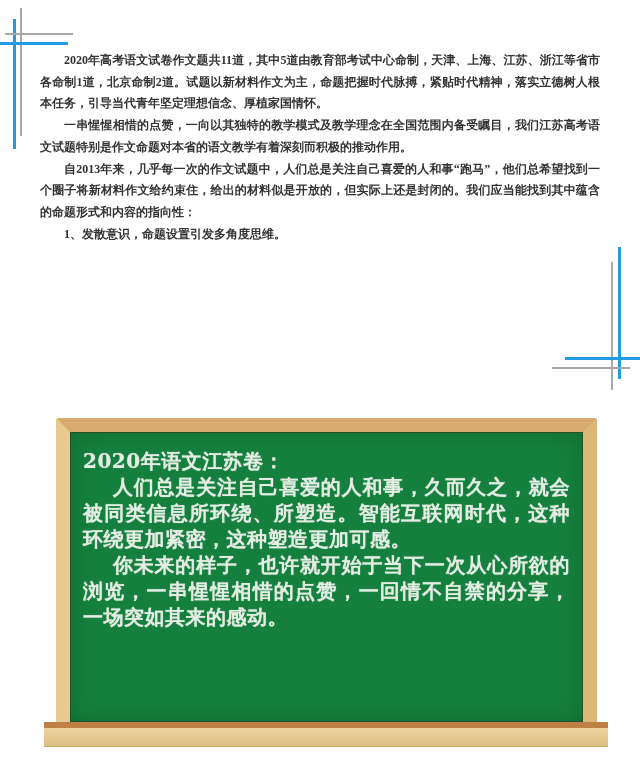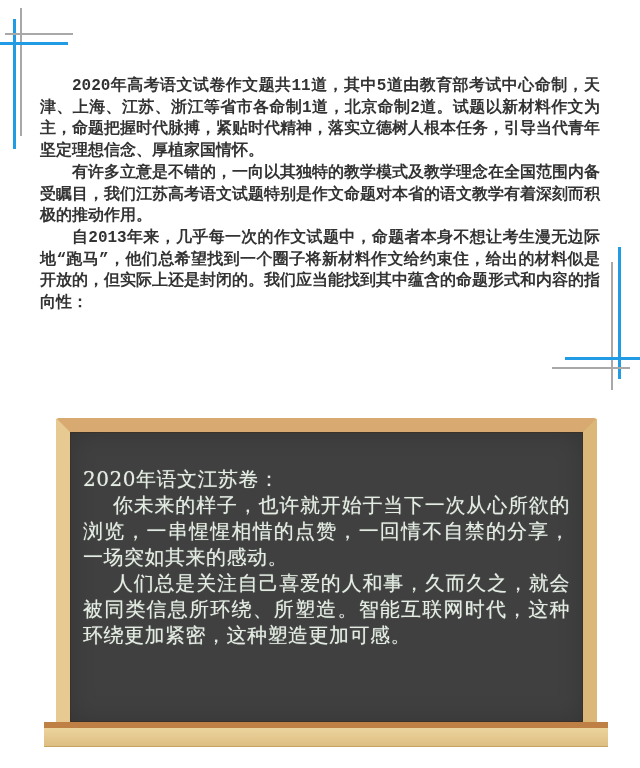--- a/index.html
+++ b/index.html
@@ -22,25 +22,25 @@
   .tl-blue-h { left: 0px;  top: 42px;  width: 68px; height: 3px; }
 
   .mr-blue-v { left: 618px; top: 247px; width: 3px; height: 132px; }
   .mr-gray-v { left: 611px; top: 262px; width: 2px; height: 128px; }
   .mr-blue-h { left: 565px; top: 357px; width: 75px; height: 3px; }
   .mr-gray-h { left: 552px; top: 367px; width: 78px; height: 2px; }
 
   
   .article {
     position: absolute;
-    left: 40px; top: 76px; width: 560px;
+    left: 40px; top: 50px; width: 560px;
     color: #333333;
-    font-family: Liberation Mono, monospace;
+    font-family: Liberation Serif, serif;
     font-weight: 700;
-    font-size: 16px;
+    font-size: 12px;
     line-height: 21.7px;
     text-align: justify;
     text-justify: inter-ideograph;
   }
   .article p { margin: 0; text-indent: 2em; }
 
   
   .blackboard { position: absolute; left: 44px; top: 418px; width: 564px; height: 329px; }
 
   .board-frame {
@@ -49,25 +49,26 @@
     box-sizing: border-box;
     border: 14px solid #e2c288;
     border-top-color: #d8aa71;
     border-left-color: #e7c992;
     border-right-color: #dcb77a;
     border-bottom: none;
     border-radius: 3px 3px 0 0;
   }
   .board-surface {
     width: 100%; height: 100%;
-    background: #404040;
+    background: #15803d;
     box-shadow: inset 0 0 0 1px rgba(60,40,20,0.45), inset 0 0 26px rgba(0,0,0,0.18);
     box-sizing: border-box;
-    padding: 34px 13px 0 13px;
+    padding: 16px 13px 0 13px;
     overflow: hidden;
+    font-weight: bold;
   }
   .chalk {
     color: #e4ede4;
     font-family: "DejaVu Serif", serif;
     font-size: 20px;
     line-height: 26px;
     letter-spacing: 0.5px;
     text-align: justify;
     text-justify: inter-ideograph;
     text-shadow: 0 0 1px rgba(240,250,240,0.55);
@@ -95,29 +96,30 @@
 <div class="decor gray tl-gray-h"></div>
 <div class="decor blue tl-blue-h"></div>
 
 <div class="decor blue mr-blue-v"></div>
 <div class="decor gray mr-gray-v"></div>
 <div class="decor blue mr-blue-h"></div>
 <div class="decor gray mr-gray-h"></div>
 
 <div class="article">
   <p>2020年高考语文试卷作文题共11道，其中5道由教育部考试中心命制，天津、上海、江苏、浙江等省市各命制1道，北京命制2道。试题以新材料作文为主，命题把握时代脉搏，紧贴时代精神，落实立德树人根本任务，引导当代青年坚定理想信念、厚植家国情怀。</p>
-  <p>有许多立意是不错的，一向以其独特的教学模式及教学理念在全国范围内备受瞩目，我们江苏高考语文试题特别是作文命题对本省的语文教学有着深刻而积极的推动作用。</p>
-  <p>自2013年来，几乎每一次的作文试题中，命题者本身不想让考生漫无边际地“跑马”，他们总希望找到一个圈子将新材料作文给约束住，给出的材料似是开放的，但实际上还是封闭的。我们应当能找到其中蕴含的命题形式和内容的指向性：</p>
+  <p>一串惺惺相惜的点赞，一向以其独特的教学模式及教学理念在全国范围内备受瞩目，我们江苏高考语文试题特别是作文命题对本省的语文教学有着深刻而积极的推动作用。</p>
+  <p>自2013年来，几乎每一次的作文试题中，人们总是关注自己喜爱的人和事“跑马”，他们总希望找到一个圈子将新材料作文给约束住，给出的材料似是开放的，但实际上还是封闭的。我们应当能找到其中蕴含的命题形式和内容的指向性：</p>
+  <p>1、发散意识，命题设置引发多角度思维。</p>
 </div>
 
 <div class="blackboard">
   <div class="board-frame">
     <div class="board-surface">
       <div class="chalk">
         <p>2020年语文江苏卷：</p>
+        <p class="indent">人们总是关注自己喜爱的人和事，久而久之，就会被同类信息所环绕、所塑造。智能互联网时代，这种环绕更加紧密，这种塑造更加可感。</p>
         <p class="indent">你未来的样子，也许就开始于当下一次从心所欲的浏览，一串惺惺相惜的点赞，一回情不自禁的分享，一场突如其来的感动。</p>
-        <p class="indent">人们总是关注自己喜爱的人和事，久而久之，就会被同类信息所环绕、所塑造。智能互联网时代，这种环绕更加紧密，这种塑造更加可感。</p>
       </div>
     </div>
   </div>
   <div class="tray-top"></div>
   <div class="tray"></div>
 </div>
 
 </body></html>

